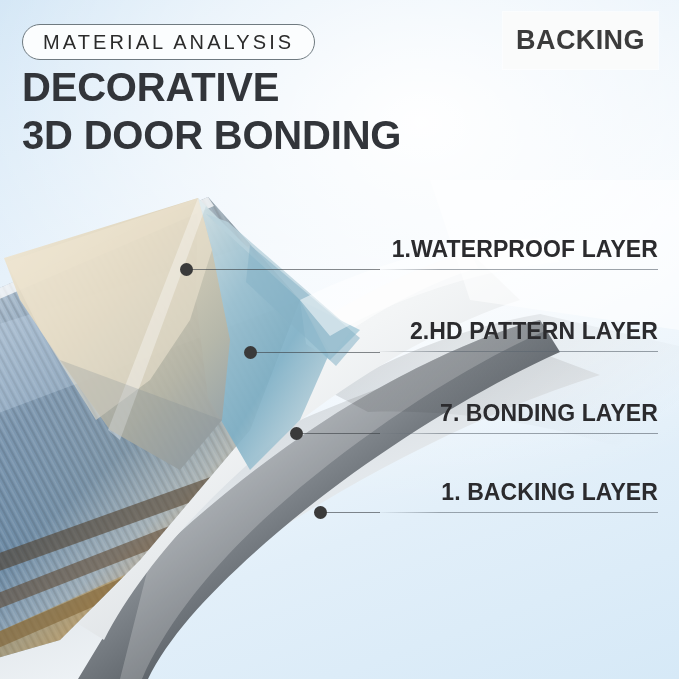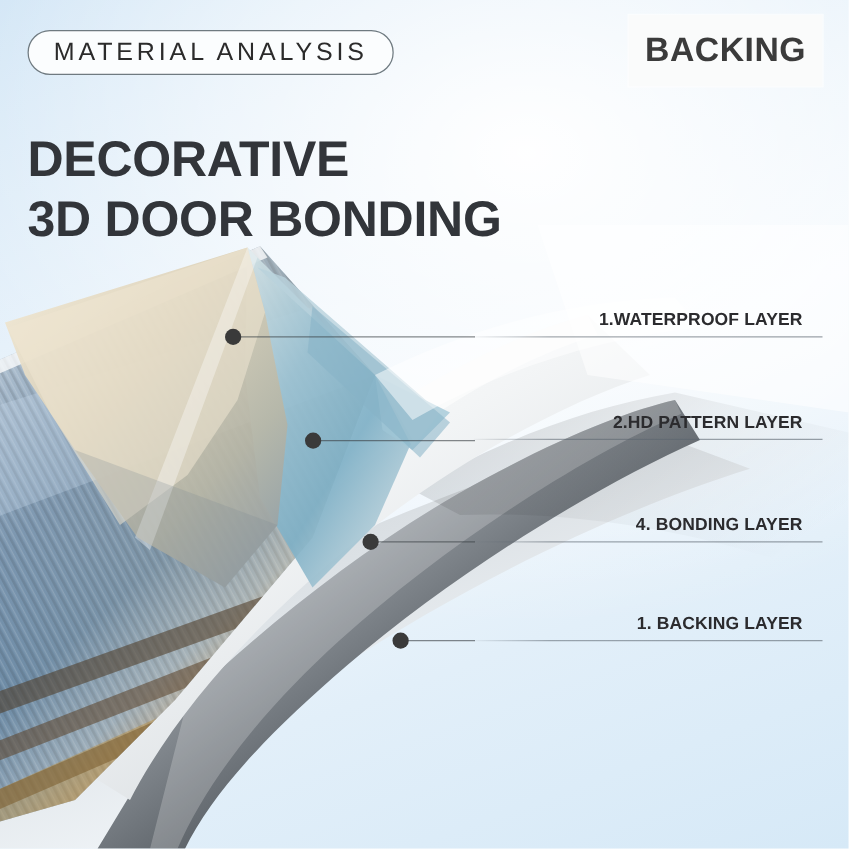--- a/index.html
+++ b/index.html
@@ -26,43 +26,42 @@
     background:#fbfdfe;
     font-size:20px;letter-spacing:3.1px;color:#2b2b2b;
     white-space:nowrap;
   }
   .title{
     position:absolute;left:22px;top:66px;
     color:#32353a;
     font-size:40px;line-height:1.07;
     font-weight:bold;letter-spacing:-0.2px;
     white-space:nowrap;
-    margin-top:41px;
   }
   .title .l2{display:block;margin-top:5px;}
   .logo-box{
     position:absolute;right:21px;top:12px;
     width:155px;height:57px;
     background:#fafbfb;
     display:flex;align-items:center;justify-content:center;
     box-shadow:0 0 0 1px rgba(255,255,255,0.6);
   }
   .logo-box span{
     font-size:27px;font-weight:bold;color:#3b3b3b;letter-spacing:0.4px;
   }
 
   
   #art{position:absolute;left:0;top:0;width:679px;height:679px;}
 
   
   .callout{position:absolute;}
   .callout .cap{
-    position:absolute;right:16px;bottom:7px;
+    position:absolute;right:0;bottom:7px;
     white-space:nowrap;
-    font-size:14px;font-weight:bold;color:#2b2b2e;
+    font-size:23px;font-weight:bold;color:#2b2b2e;
     letter-spacing:0.1px;
   }
   .callout .rule{
     position:absolute;right:0;bottom:0;height:1px;
     background:linear-gradient(90deg, rgba(90,100,110,0.05) 0%, rgba(90,100,110,0.55) 22%, rgba(90,100,110,0.6) 100%);
   }
   .dot{
     position:absolute;width:13px;height:13px;border-radius:50%;
     background:#3a3a3a;
   }
@@ -225,21 +224,21 @@
   <div class="dot" style="left:180px;top:263px;"></div>
 
   <div class="callout" style="left:379px;top:320px;width:279px;height:32px;text-align:center;">
     <div class="cap">2.HD PATTERN LAYER</div>
     <div class="rule" style="width:279px;"></div>
   </div>
   <div class="leader" style="left:256px;top:352px;width:124px;"></div>
   <div class="dot" style="left:244px;top:346px;"></div>
 
   <div class="callout" style="left:379px;top:402px;width:279px;height:32px;">
-    <div class="cap">4. BONDING LAYER</div>
+    <div class="cap">7. BONDING LAYER</div>
     <div class="rule" style="width:279px;"></div>
   </div>
   <div class="leader" style="left:302px;top:433px;width:78px;"></div>
   <div class="dot" style="left:290px;top:427px;"></div>
 
   <div class="callout" style="left:379px;top:481px;width:279px;height:32px;">
     <div class="cap">1. BACKING LAYER</div>
     <div class="rule" style="width:279px;"></div>
   </div>
   <div class="leader" style="left:326px;top:512px;width:54px;"></div>

